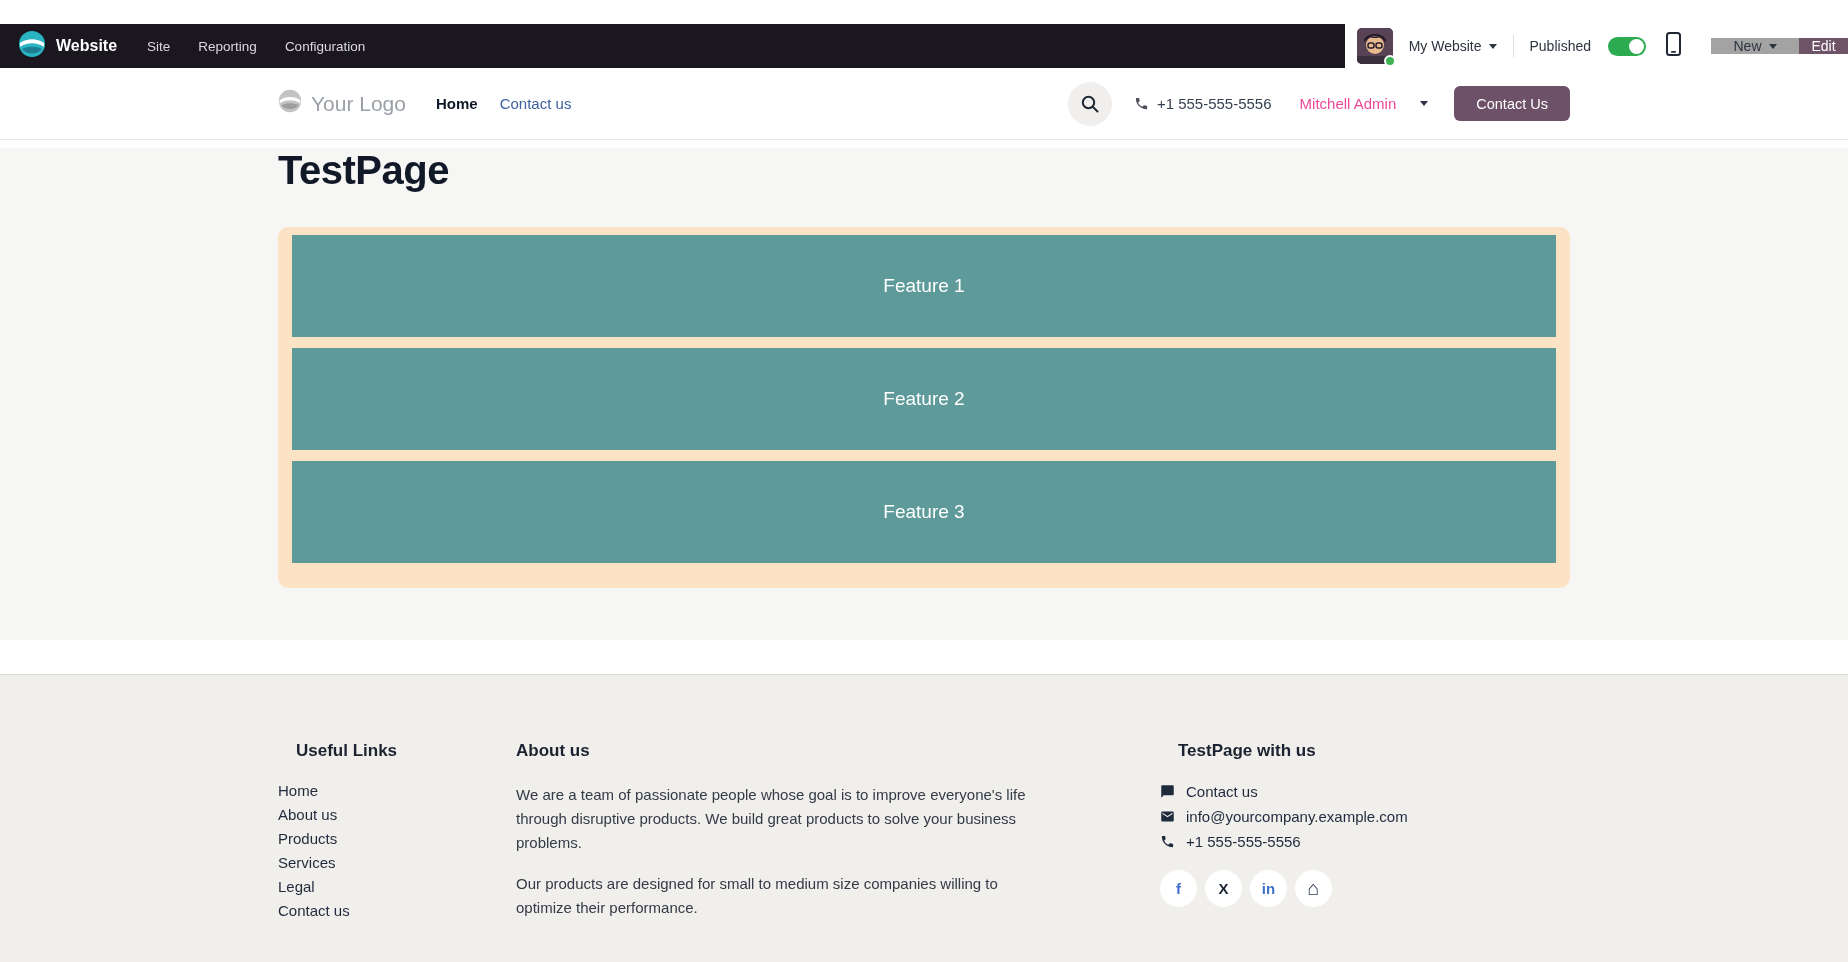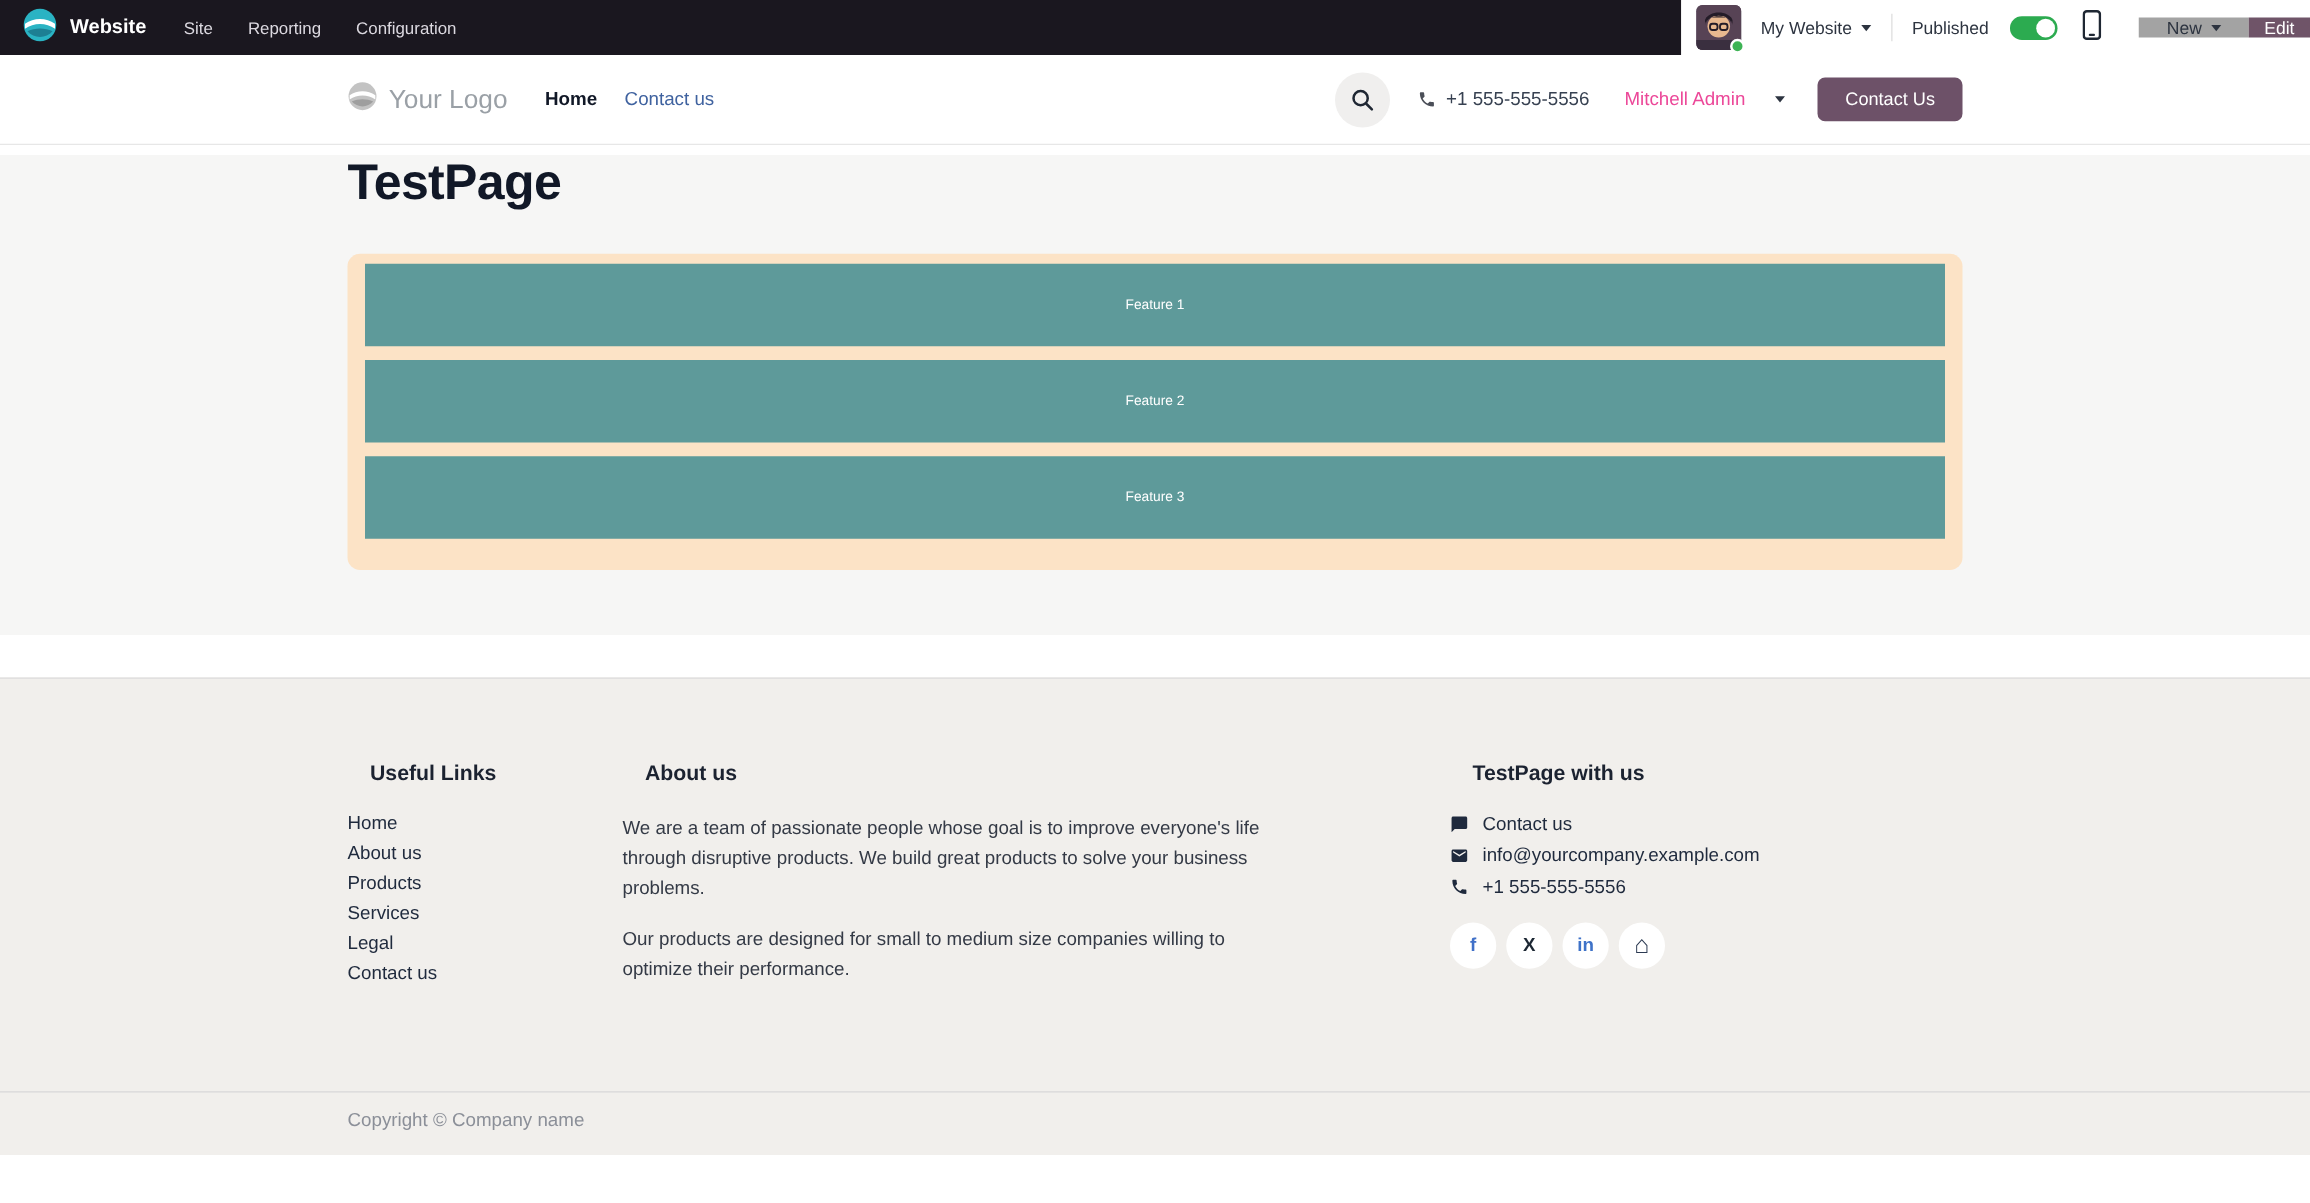--- a/index.html
+++ b/index.html
@@ -1,20 +1,20 @@
 <!DOCTYPE html>
 <html><head>
 <meta charset="utf-8">
 <style>
   * { box-sizing: border-box; }
   html, body { margin:0; padding:0; width:1848px; height:962px; overflow:hidden;
     font-family:"Liberation Sans", sans-serif; background:#fff; }
 
   
-  .topbar { height:44px; display:flex; align-items:stretch; background:#fff; }
+  .topbar { height:44px; display:flex; align-items:stretch; background:#fff;margin-top:24px; }
   .tb-dark { flex:1; background:#1a171f; display:flex; align-items:center; padding:0 18px; }
   .tb-brand { display:flex; align-items:center; gap:10px; margin-right:30px; cursor:pointer; }
   .tb-brand .app-name { color:#fff; font-size:16px; font-weight:700; }
   .tb-menu { color:#dcd9e0; font-size:13.5px; margin-right:28px; cursor:pointer; }
   .tb-systray { display:flex; align-items:center; background:#fff; padding-left:12px; }
   .avatar { width:36px; height:36px; border-radius:5px; position:relative; margin-right:16px;
     background:linear-gradient(135deg,#6b5b73,#39303f); overflow:visible; }
   .avatar svg { border-radius:5px; display:block; }
   .status-dot { position:absolute; right:-3px; bottom:-3px; width:12px; height:12px;
     border-radius:50%; background:#3db354; border:2px solid #fff; }
@@ -44,34 +44,34 @@
     align-items:center; justify-content:center; margin-right:22px; cursor:pointer; }
   .hdr-phone { display:flex; align-items:center; gap:8px; font-size:15px; color:#374151; margin-right:28px; cursor:pointer; }
   .hdr-user { display:flex; align-items:center; gap:24px; font-size:15px; color:#ec4899; margin-right:26px; cursor:pointer;justify-content:space-between; }
   .contact-btn { height:35px; padding:0 22px; border:none; border-radius:6px; background:#6d5168;
     color:#fff; font-size:14.5px; font-family:inherit; cursor:pointer; }
 
   
   .main { background:#f6f6f5; padding:0 0 52px; }
   .page-title { font-size:40px; font-weight:700; color:#111827; margin:8px 0 34px; letter-spacing:-0.5px; }
   .features { background:#fce3c6; border-radius:10px; padding:8px 14px 25px; }
-  .feature-bar { height:66px; background:#5e9a9a; display:flex; align-items:center; justify-content:center;
-    color:#fff; font-size:11px; margin-bottom:11px; }
+  .feature-bar { height:102px; background:#5e9a9a; display:flex; align-items:center; justify-content:center;
+    color:#fff; font-size:19px; margin-bottom:11px; }
   .feature-bar:last-child { margin-bottom:0; }
   .band { height:34px; background:#fff; }
 
   
   .footer { background:#f1efec; border-top:1px solid #dbdbdb; }
   .footer-cols { display:flex; padding:66px 0 68px; }
   .fcol-1 { width:220px; }
   .fcol-2 { width:662px; }
   .fcol-3 { flex:1; }
   .f-title { font-size:17px; font-weight:700; color:#1b2230; margin:0 18px 22px; }
   .f-link { display:block; font-size:15px; color:#1f2a3d; margin-bottom:8px; line-height:16px; cursor:pointer; }
-  .about-p { font-size:15px; line-height:24px; color:#343a46; margin:0 0 17px; max-width:520px; }
+  .about-p { font-size:15px; line-height:24px; color:#343a46; margin:0 18px 17px; max-width:520px; }
   .c-row { display:flex; align-items:center; gap:11px; margin-bottom:8px; font-size:15px; color:#1f2a3d; cursor:pointer; }
   .socials { display:flex; gap:8px; margin-top:20px; }
   .social { width:37px; height:37px; border-radius:50%; background:#fff; display:flex; align-items:center;
     justify-content:center; font-size:15px; font-weight:700; cursor:pointer; }
   .s-0 { color:#4070c8; } .s-1 { color:#1c2733; } .s-2 { color:#3e72c8; } .s-3 { color:#2c3a52; font-size:20px; }
   .copyright { border-top:1px solid #d8d8d8; padding:14px 0 18px; }
   .copy-text { font-size:15px; color:#8b8f98; }
 </style>
 </head>
 <body>

